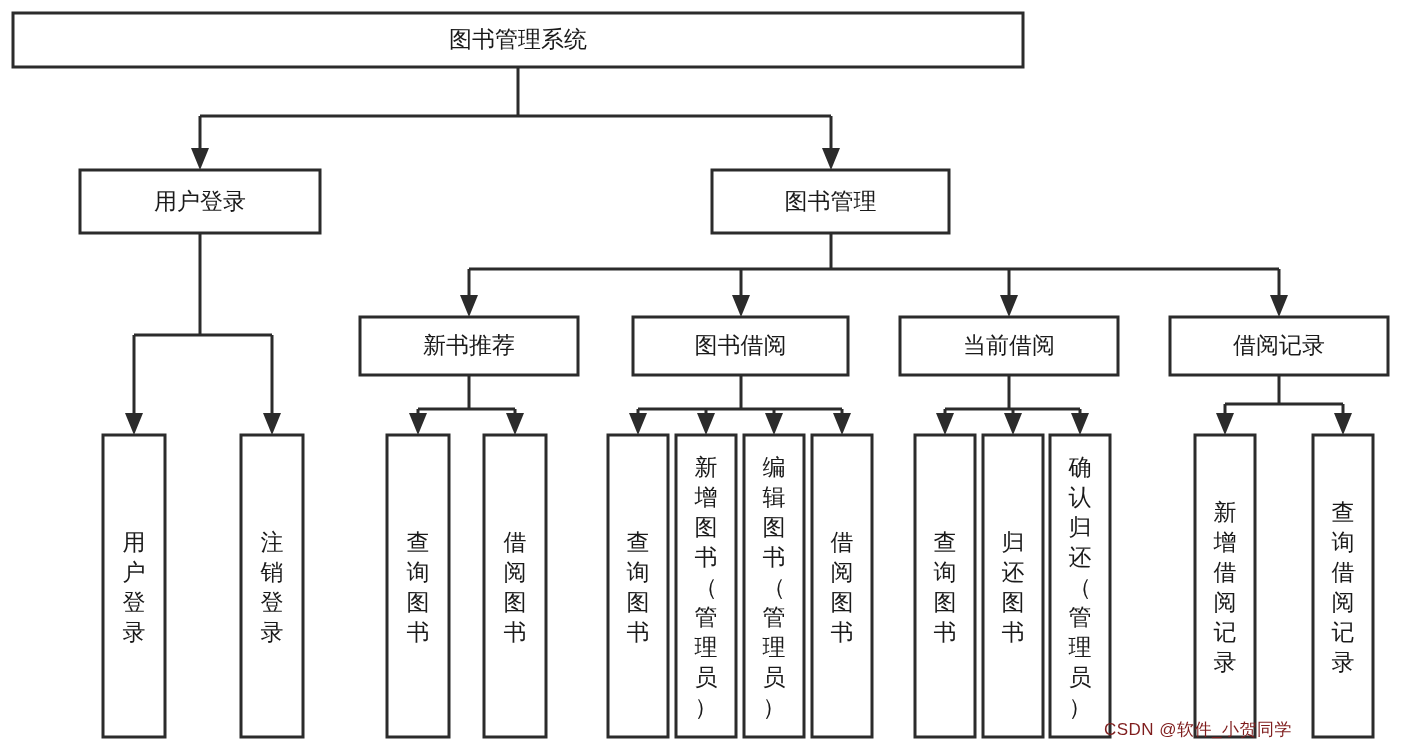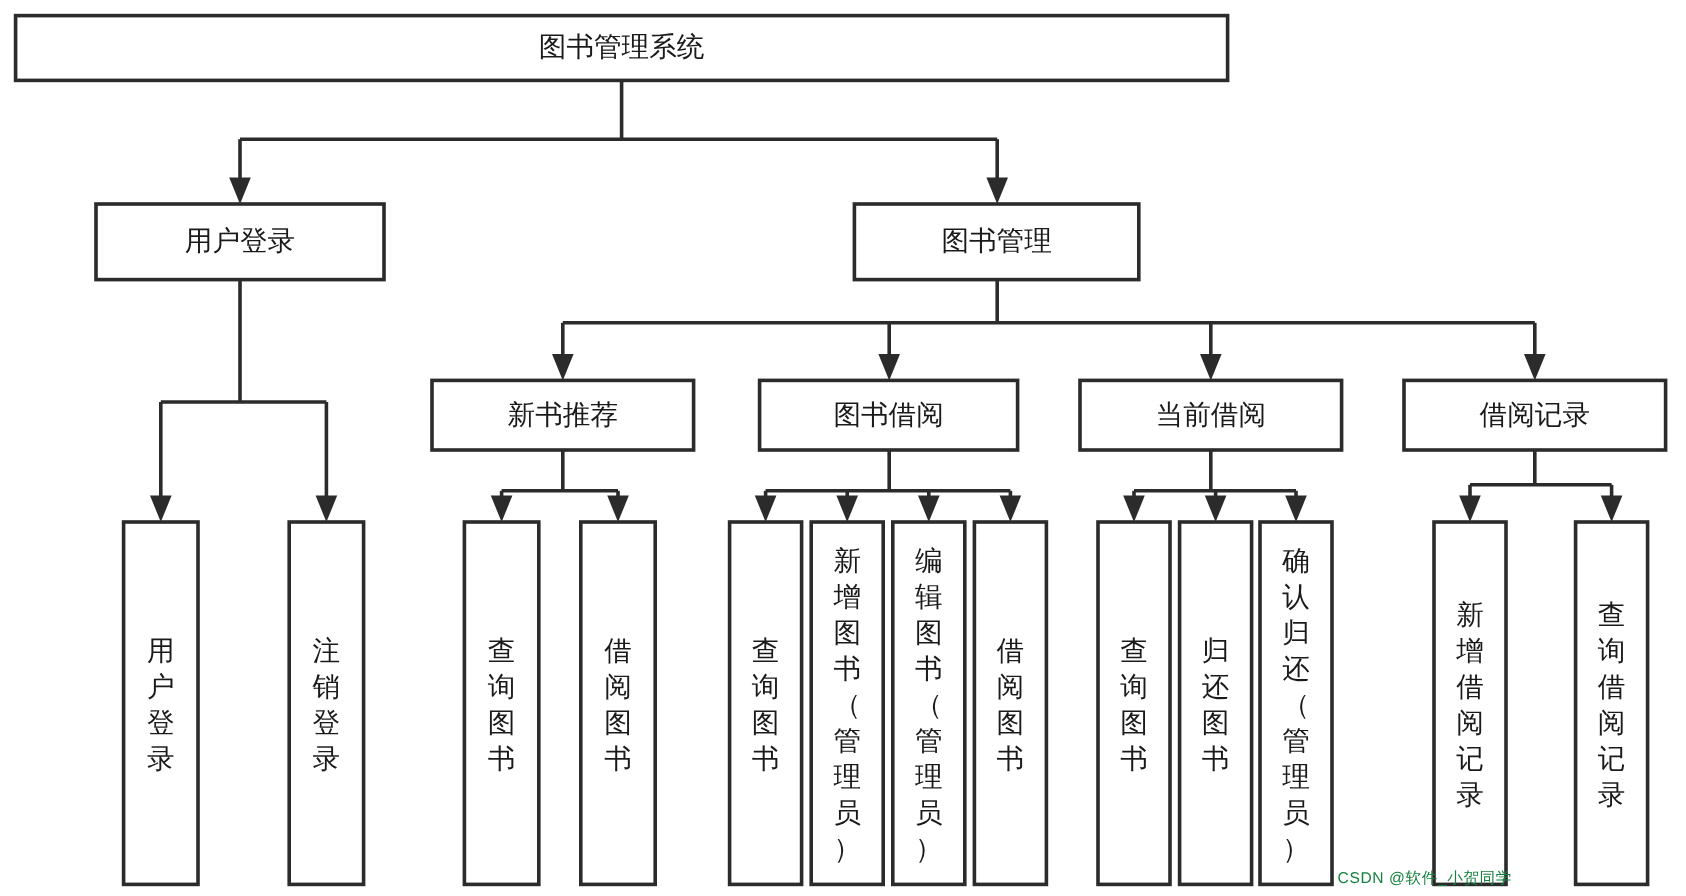--- a/index.html
+++ b/index.html
@@ -11,20 +11,21 @@
     width: 1405px;
     height: 747px;
     font-family: "Liberation Sans", "DejaVu Sans", sans-serif;
     overflow: hidden;
   }
   #diagram-root {
     position: relative;
     width: 1274px;
     height: 747px;
     background: #ffffff;
+    padding-left: 32px;
   }
   svg.flow {
     position: absolute;
     left: 0;
     top: 0;
     width: 1405px;
     height: 747px;
     display: block;
   }
   .node-rect {
@@ -53,22 +54,22 @@
     font-family: "Liberation Sans", "DejaVu Sans", sans-serif;
     font-size: 23px;
     fill: #1a1a1a;
     text-anchor: middle;
   }
   .watermark-text {
     position: absolute;
     right: 14px;
     bottom: 6px;
     font-family: "Liberation Sans", "DejaVu Sans", sans-serif;
-    font-size: 13px;
-    color: #15803d;
+    font-size: 17px;
+    color: #7f1d1d;
     white-space: nowrap;
     letter-spacing: 0.5px;
     pointer-events: none;
   }
 </style>
 </head>
 <body>
 
 <div id="diagram-root">
   <svg class="flow" viewBox="0 0 1405 747">

